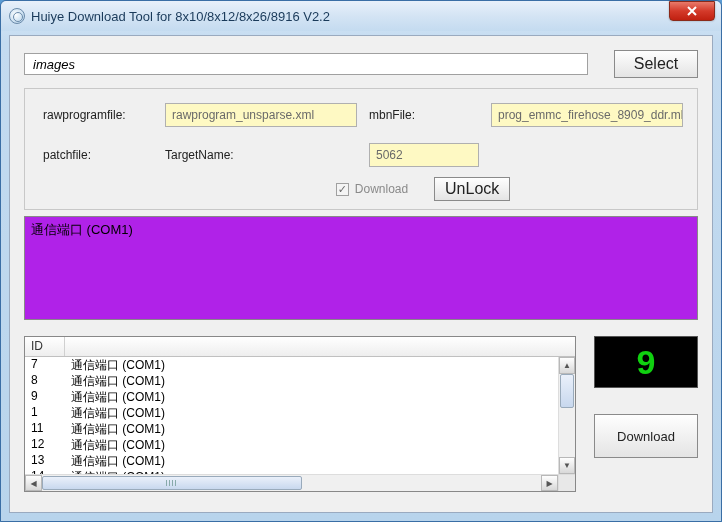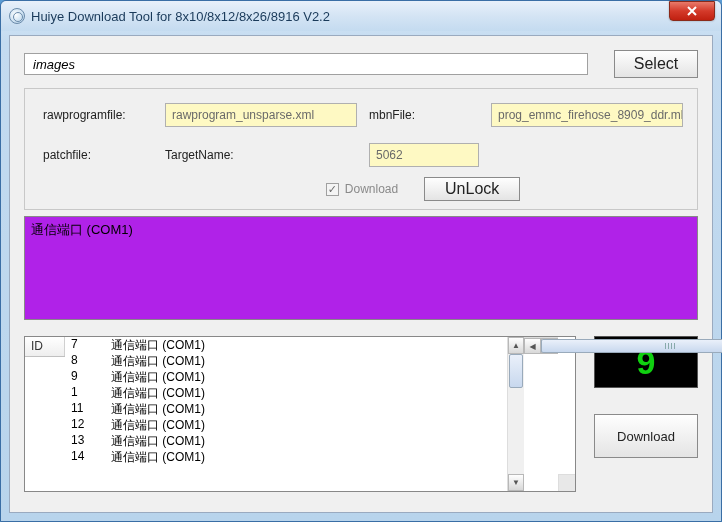--- a/index.html
+++ b/index.html
@@ -104,21 +104,21 @@
   margin-top: 10px;
   gap: 26px;
 }
 .chk { display: flex; align-items: center; gap: 6px; color: #8a8a8a; margin-left:120px;}
 .chk-box {
   width: 13px; height: 13px; border: 1px solid #a0a0a0; background: #f4f4f4;
   display: inline-flex; align-items:center; justify-content:center;
   font-size: 11px; color:#6a6a6a;
 }
 .unlock-btn {
-  width: 96px; height: 24px;
+  width: 76px; height: 24px;
   background: linear-gradient(to bottom, #fefefe, #e4e4e4);
   border: 1px solid #8a8a8a;
 }
 .status-area {
   margin: 6px 14px 0 14px;
   height: 104px;
   background: #b022e8;
   border: 1px solid #888;
   padding: 4px 6px;
   color: #000;
@@ -128,21 +128,21 @@
 .bottom {
   display: flex;
   margin: 16px 14px 0 14px;
   gap: 18px;
 }
 .list-wrap {
   flex: 1;
   border: 1px solid #888;
   background: #fff;
   height: 156px;
-  display: flex; 
+  display: flex; flex-direction: column;
   position: relative;
 }
 .list-head {
   display: flex;
   background: linear-gradient(to bottom, #fff, #eee);
   border-bottom: 1px solid #c0c0c0;
   height: 20px;
 }
 .list-head .col {
   padding: 2px 6px;

